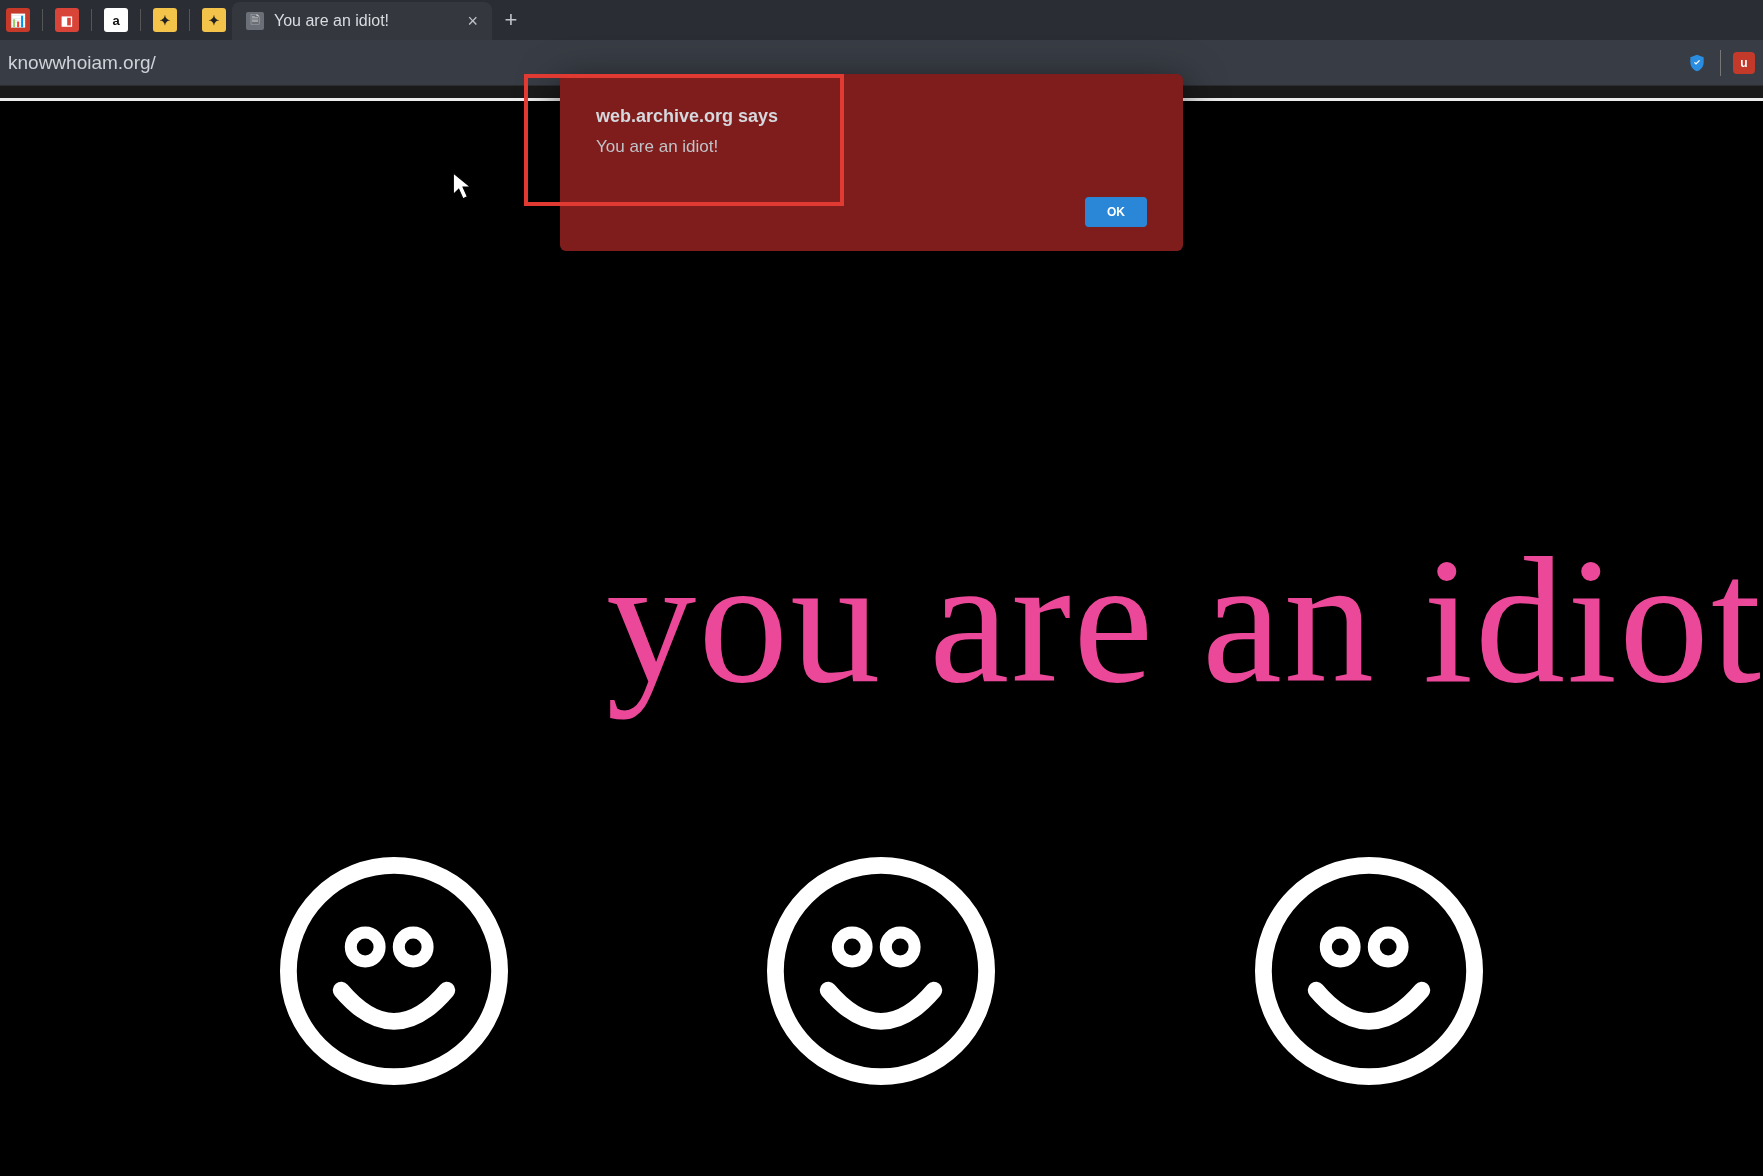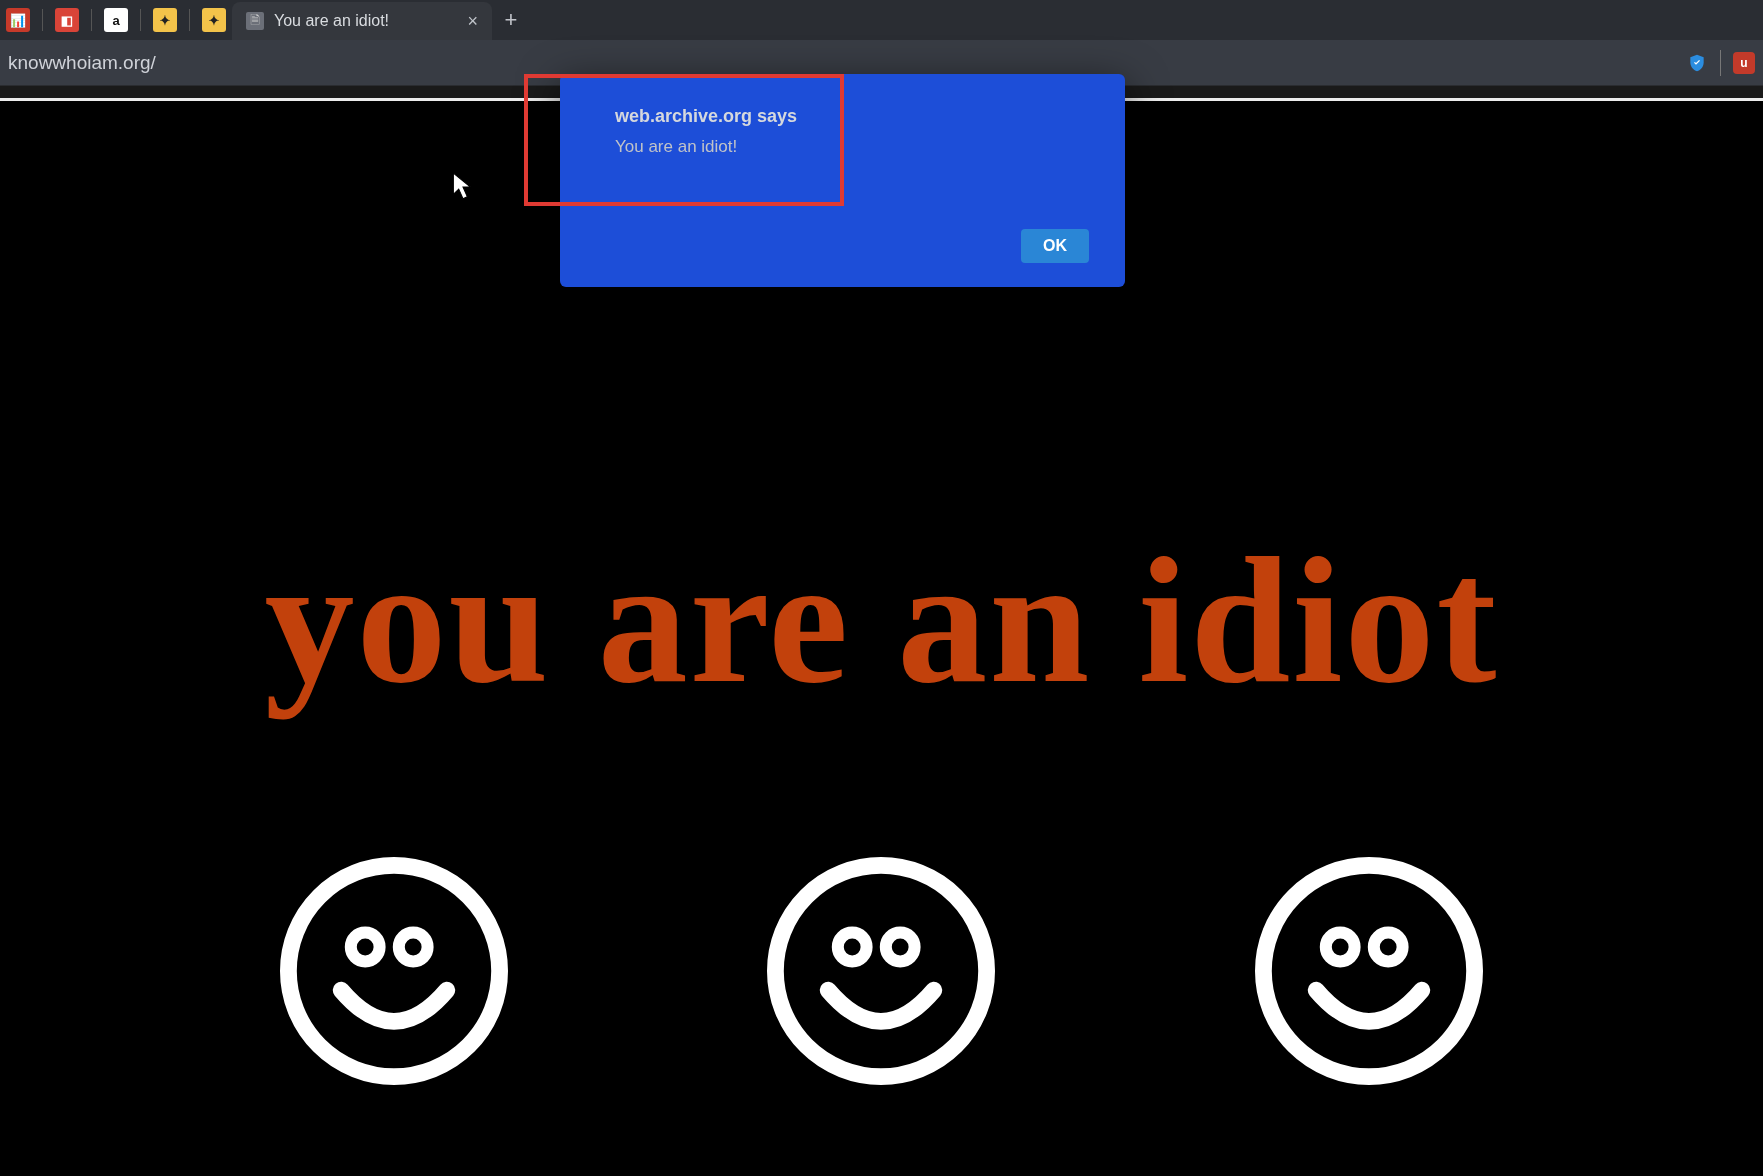--- a/index.html
+++ b/index.html
@@ -94,64 +94,62 @@
     top: 98px; 
     left: 0; right: 0; bottom: 0;
     background: #000;
     border-top: 3px solid #ececec;
     overflow: hidden;
   }
   .big-text {
     position: absolute;
     top: 430px;
     left: 0; right: 0;
-    text-align: center;
+    text-align: right;
     font-family: "Times New Roman", Georgia, serif;
     font-size: 180px;
-    color: #c2410c;
+    color: #ec4899;
     letter-spacing: 2px;
     line-height: 1;
-    font-weight: bold;
   }
   .smiley-row {
     position: absolute;
     top: 750px;
     left: 0; right: 0;
     display: flex;
     justify-content: space-around;
     padding: 0 150px;
   }
   .smiley svg { width: 240px; height: 240px; }
 
   
   .alert-box {
     position: absolute;
     top: 74px;
     left: 560px;
-    width: 565px;
-    background: #1d4ed8;
+    width: 623px;
+    background: #7f1d1d;
     border-radius: 6px;
     box-shadow: 0 10px 40px rgba(0,0,0,0.6);
-    padding: 32px 36px 24px 55px;
+    padding: 32px 36px 24px 36px;
     color: #d5d8dd;
     z-index: 50;
   }
   .alert-title { font-weight: 700; font-size: 18px; margin-bottom: 10px; }
   .alert-msg   { font-size: 17px; color: #c0c3c8; }
   .alert-actions { display:flex; justify-content:flex-end; margin-top: 40px; }
   .alert-ok {
     background: #2a86d6;
     color: #fff;
     border: none;
     border-radius: 4px;
     padding: 8px 22px;
-    font-size: 16px;
+    font-size: 12px;
     font-weight: 600;
     cursor: pointer;
-    margin-top: 32px;
   }
 
   
   .red-highlight {
     position: absolute;
     top: 74px;
     left: 524px;
     width: 320px;
     height: 132px;
     border: 4px solid #e03a33;

